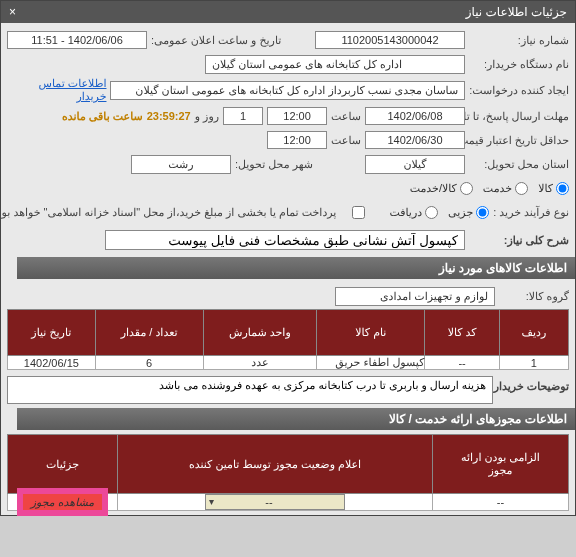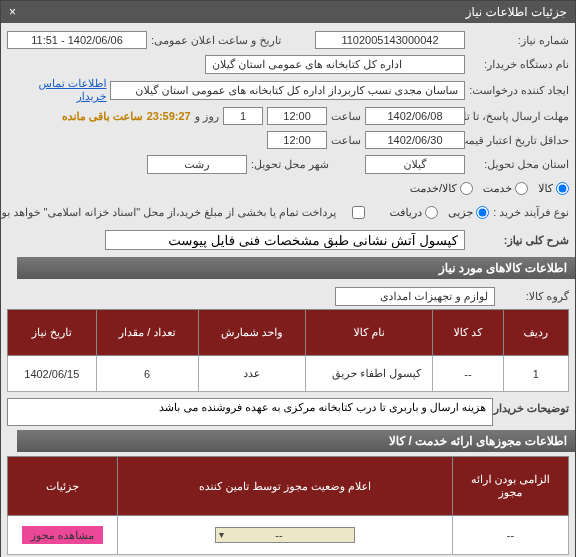--- a/index.html
+++ b/index.html
@@ -13,27 +13,27 @@
 .val-box { background: #fff; border: 1px solid #888; padding: 2px 6px; min-width: 100px; text-align: center; font-size: 11px; display: inline-block; }
 .wide { min-width: 260px; text-align: left; }
 .xwide { width: 360px; text-align: right; }
 .link { color: #1a5fc9; text-decoration: underline; cursor: pointer; }
 .remain { color: #c08000; font-weight: bold; }
 .radio-wrap { display: flex; gap: 10px; align-items: center; }
 .radio-wrap label { display: flex; align-items: center; gap: 3px; }
 .header-bar { background: linear-gradient(#777,#5a5a5a); color: #fff; padding: 4px 8px; font-weight: bold; font-size: 12px; margin-left: 16px; }
 table { border-collapse: collapse; width: 100%; font-size: 11px; }
 th { background: #7f1d1d; color: #fff; padding: 16px; border: 1px solid #888; font-weight: normal; }
-td { background: #fff; border: 1px solid #aaa; padding: 11px; text-align: center; }
+td { background: #fff; border: 1px solid #aaa; padding: 0; text-align: center; }
 .big-input { width: 360px; height: 20px; background: #fff; border: 1px solid #888; padding: 2px 6px; text-align: right; }
 .textarea { width: 100%; height: 28px; background: #fff; border: 1px solid #888; padding: 2px 6px; text-align: right; font-family: inherit; font-size: 11px; resize: none; }
 .mflex { display: flex; gap: 6px; align-items: flex-start; }
 .select { background: #ebe7c7; border: 1px solid #888; padding: 1px 16px 1px 4px; font-size: 11px; position: relative; display: inline-block; min-width: 140px; text-align: center; }
 .select::after { content: "▾"; position: absolute; left: 3px; top: 1px; font-size: 10px; color: #444; }
-.btn { background: #ec4899; border: 1px solid #ec4899; padding: 2px 8px; font-size: 11px; cursor: pointer; }
+.btn { background: #ef4444; border: 6px solid #ec4899; padding: 2px 8px; font-size: 11px; cursor: pointer; font-style: italic; }
 .lbl-col { width: 100px; text-align: right; }
 .lbl-col2 { width: 70px; text-align: right; }
 </style>
 </head>
 <body>
 
 <div class="window">
   <div class="titlebar">
     <span>جزئیات اطلاعات نیاز</span>
     <span class="close-x">×</span>
@@ -72,21 +72,21 @@
     <div class="row">
       <span class="lbl lbl-col">حداقل تاریخ اعتبار قیمت، تا تاریخ:</span>
       <span class="val-box">1402/06/30</span>
       <span class="lbl">ساعت</span>
       <span class="val-box" style="min-width:60px">12:00</span>
     </div>
 
     <div class="row">
       <span class="lbl lbl-col">استان محل تحویل:</span>
       <span class="val-box">گیلان</span>
-      <span class="lbl" style="margin-right:32px">شهر محل تحویل:</span>
+      <span class="lbl" style="margin-right:48px">شهر محل تحویل:</span>
       <span class="val-box">رشت</span>
     </div>
 
     <div class="row">
       <div class="radio-wrap">
         <label>
             <input type="radio" checked="" style="">
             <span>کالا</span>
           </label>
         <label>
@@ -160,21 +160,21 @@
       <textarea class="textarea" style="">هزینه ارسال و باربری تا درب کتابخانه مرکزی به عهده فروشنده می باشد</textarea>
     </div>
   </div>
 
   <div class="header-bar">اطلاعات مجوزهای ارائه خدمت / کالا</div>
 
   <div class="section">
     <table>
       <thead>
         <tr>
-          <th style="width:116px">الزامی بودن ارائه مجوز</th>
+          <th style="width:136px">الزامی بودن ارائه مجوز</th>
           <th>اعلام وضعیت مجوز توسط تامین کننده</th>
           <th style="width:110px">جزئیات</th>
         </tr>
       </thead>
       <tbody>
         <tr>
           <td>--</td>
           <td>
             <span class="select">--</span>
           </td>

